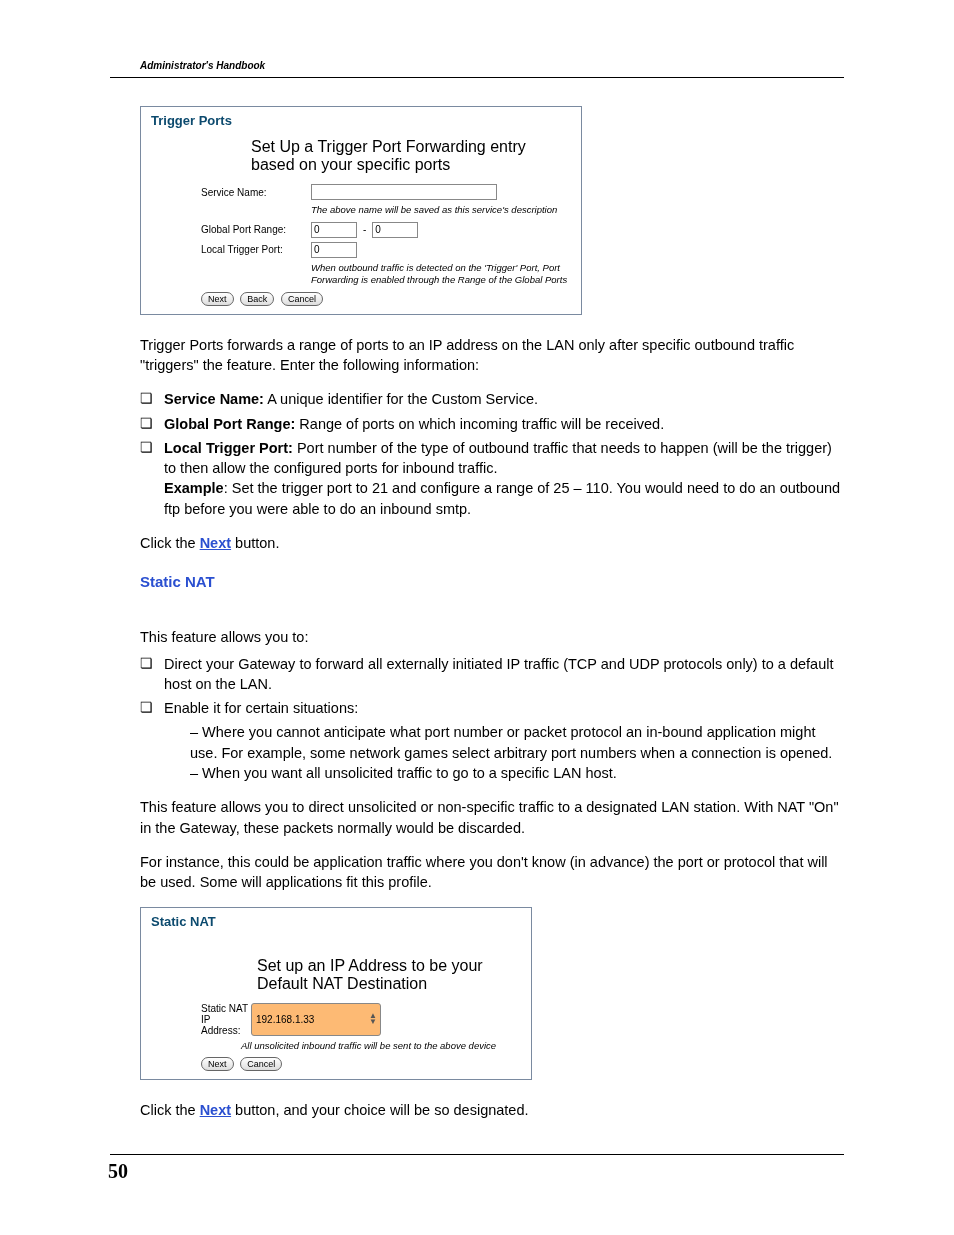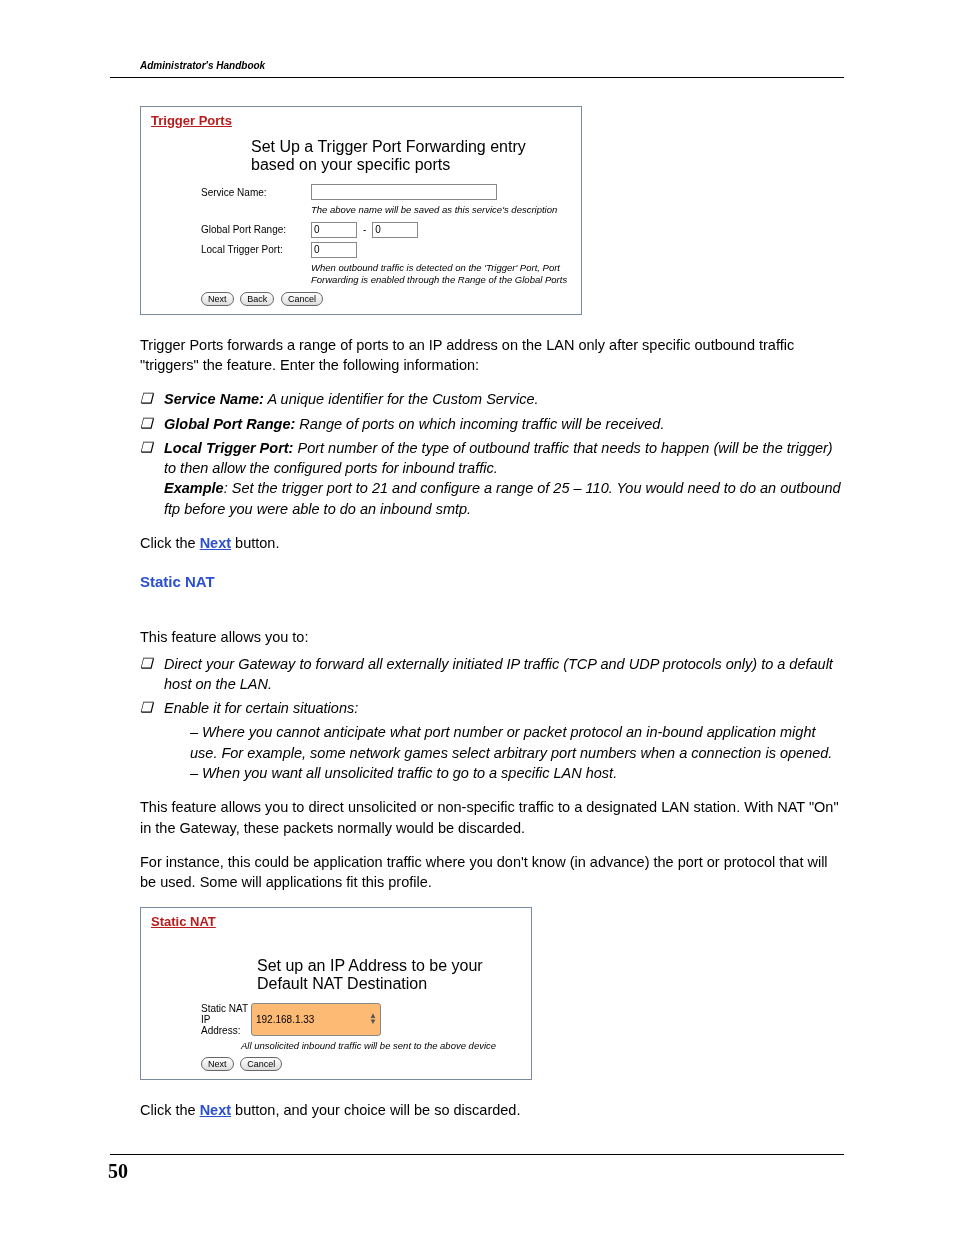--- a/index.html
+++ b/index.html
@@ -29,25 +29,24 @@
   }
   .panel {
     border: 1px solid #7a8aa0;
     width: 420px;
     padding: 6px 10px 8px 10px;
     font-size: 10px;
     margin: 0 0 20px 30px;
     font-family: Arial, Helvetica, sans-serif;
   }
   .panel-title {
-    color: #b91c1c;
+    color: #0c4a6e;
     font-weight: bold;
     font-size: 13px;
     margin-bottom: 10px;
-    text-decoration: underline;
   }
   .panel-sub {
     text-align: left;
     font-size: 16px;
     margin: 0 0 10px 100px;
   }
   .form-row {
     display: flex;
     align-items: center;
     margin: 4px 0 4px 50px;
@@ -111,21 +110,20 @@
     margin: 0 0 14px 30px;
     padding: 0;
     font-size: 14.5px;
     line-height: 1.4;
   }
   .list li {
     list-style: none;
     position: relative;
     padding-left: 24px;
     margin-bottom: 4px;
-    font-style: italic;
   }
   .list li::before {
     content: "❏";
     position: absolute;
     left: 0;
     top: 0;
     font-size: 14px;
   }
   .indent {
     margin-left: 26px;
@@ -256,18 +254,18 @@
     <div class="hint" style="margin-left:90px;">All unsolicited inbound traffic will be sent to the above device</div>
 
     <div class="btn-row">
       <button class="btn">Next</button>
       <button class="btn">Cancel</button>
     </div>
   </div>
 
 
   <p class="body-text">
-    <span>Click the </span><a class="link">Next</a><span> button, and your choice will be so discarded.</span>
+    <span>Click the </span><a class="link">Next</a><span> button, and your choice will be so designated.</span>
   </p>
 
   <hr class="footer-rule">
   <div class="page-num">50</div>
 </div>
 
 </body></html>

